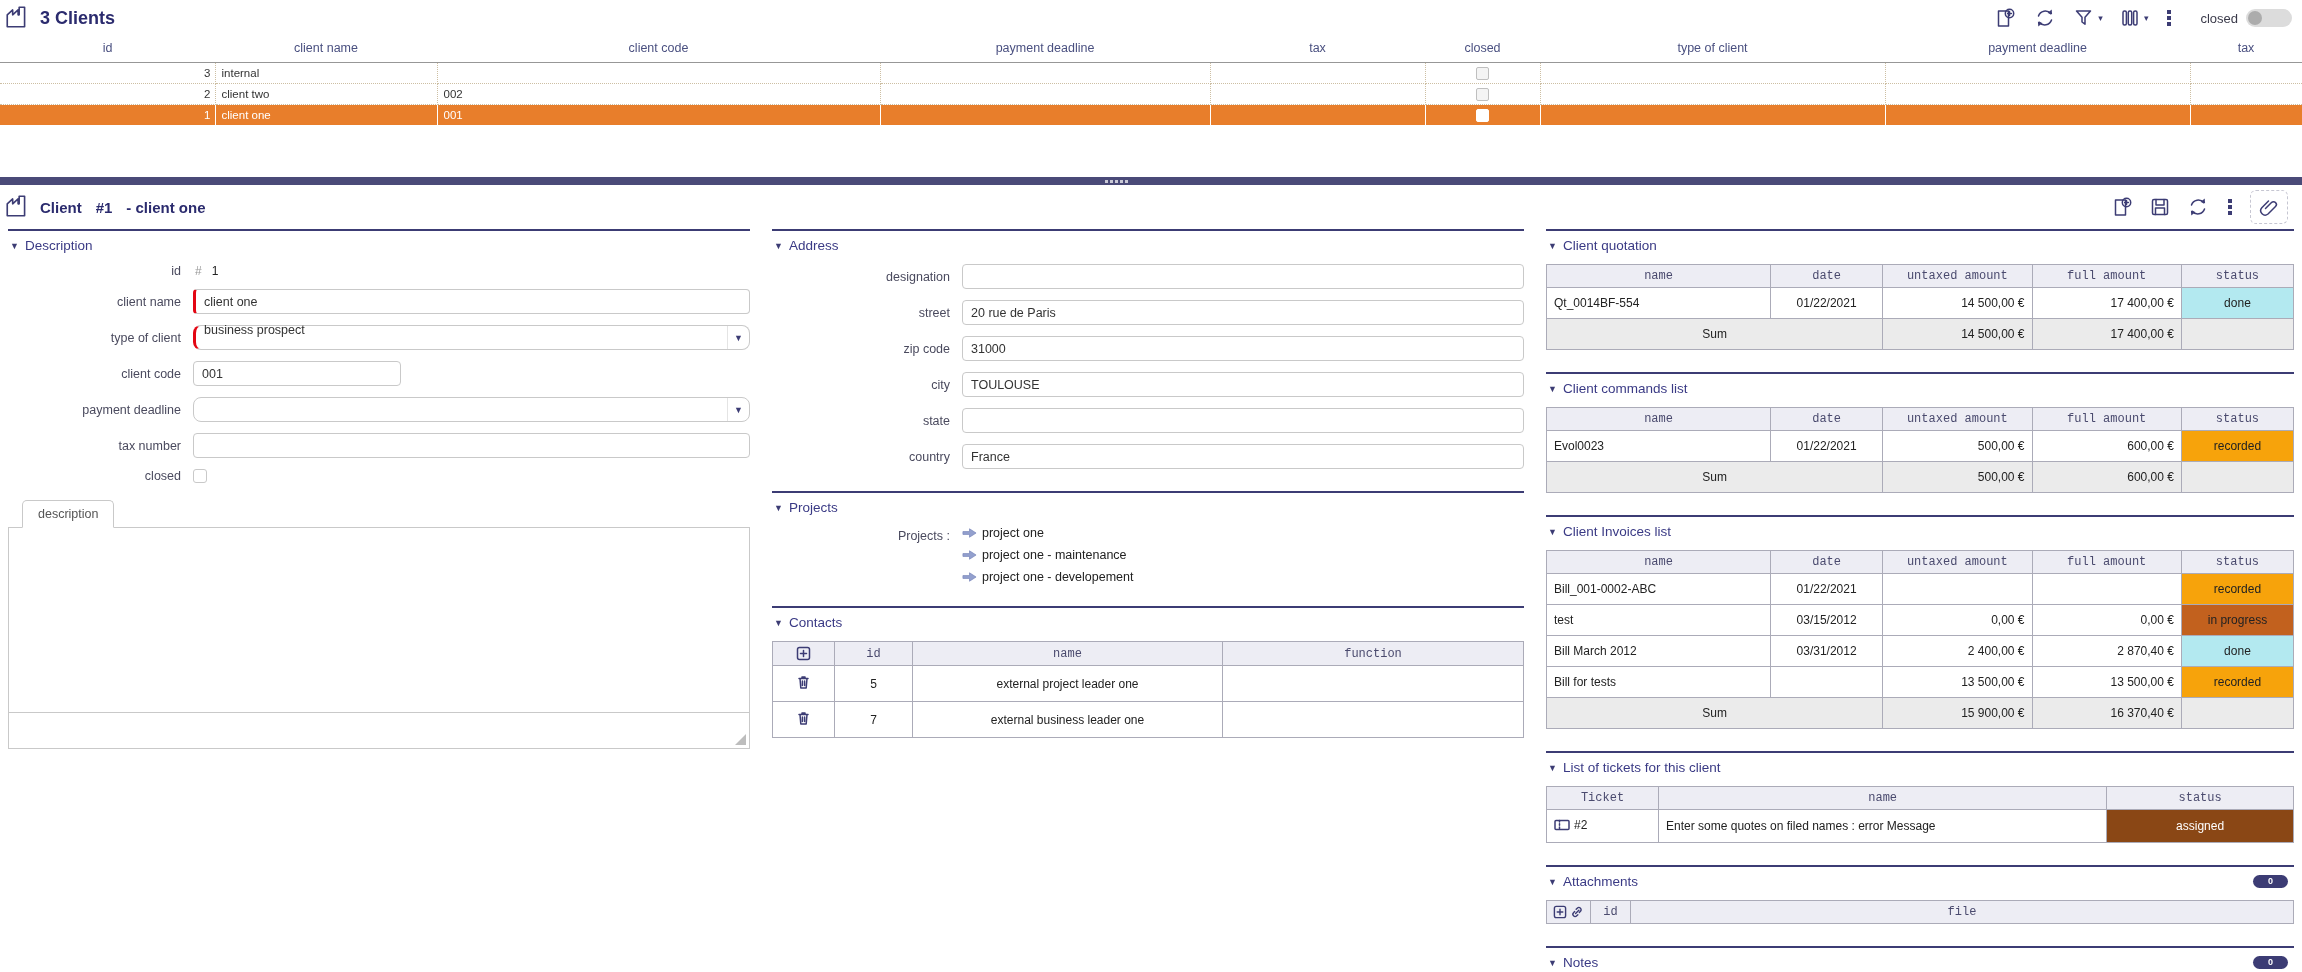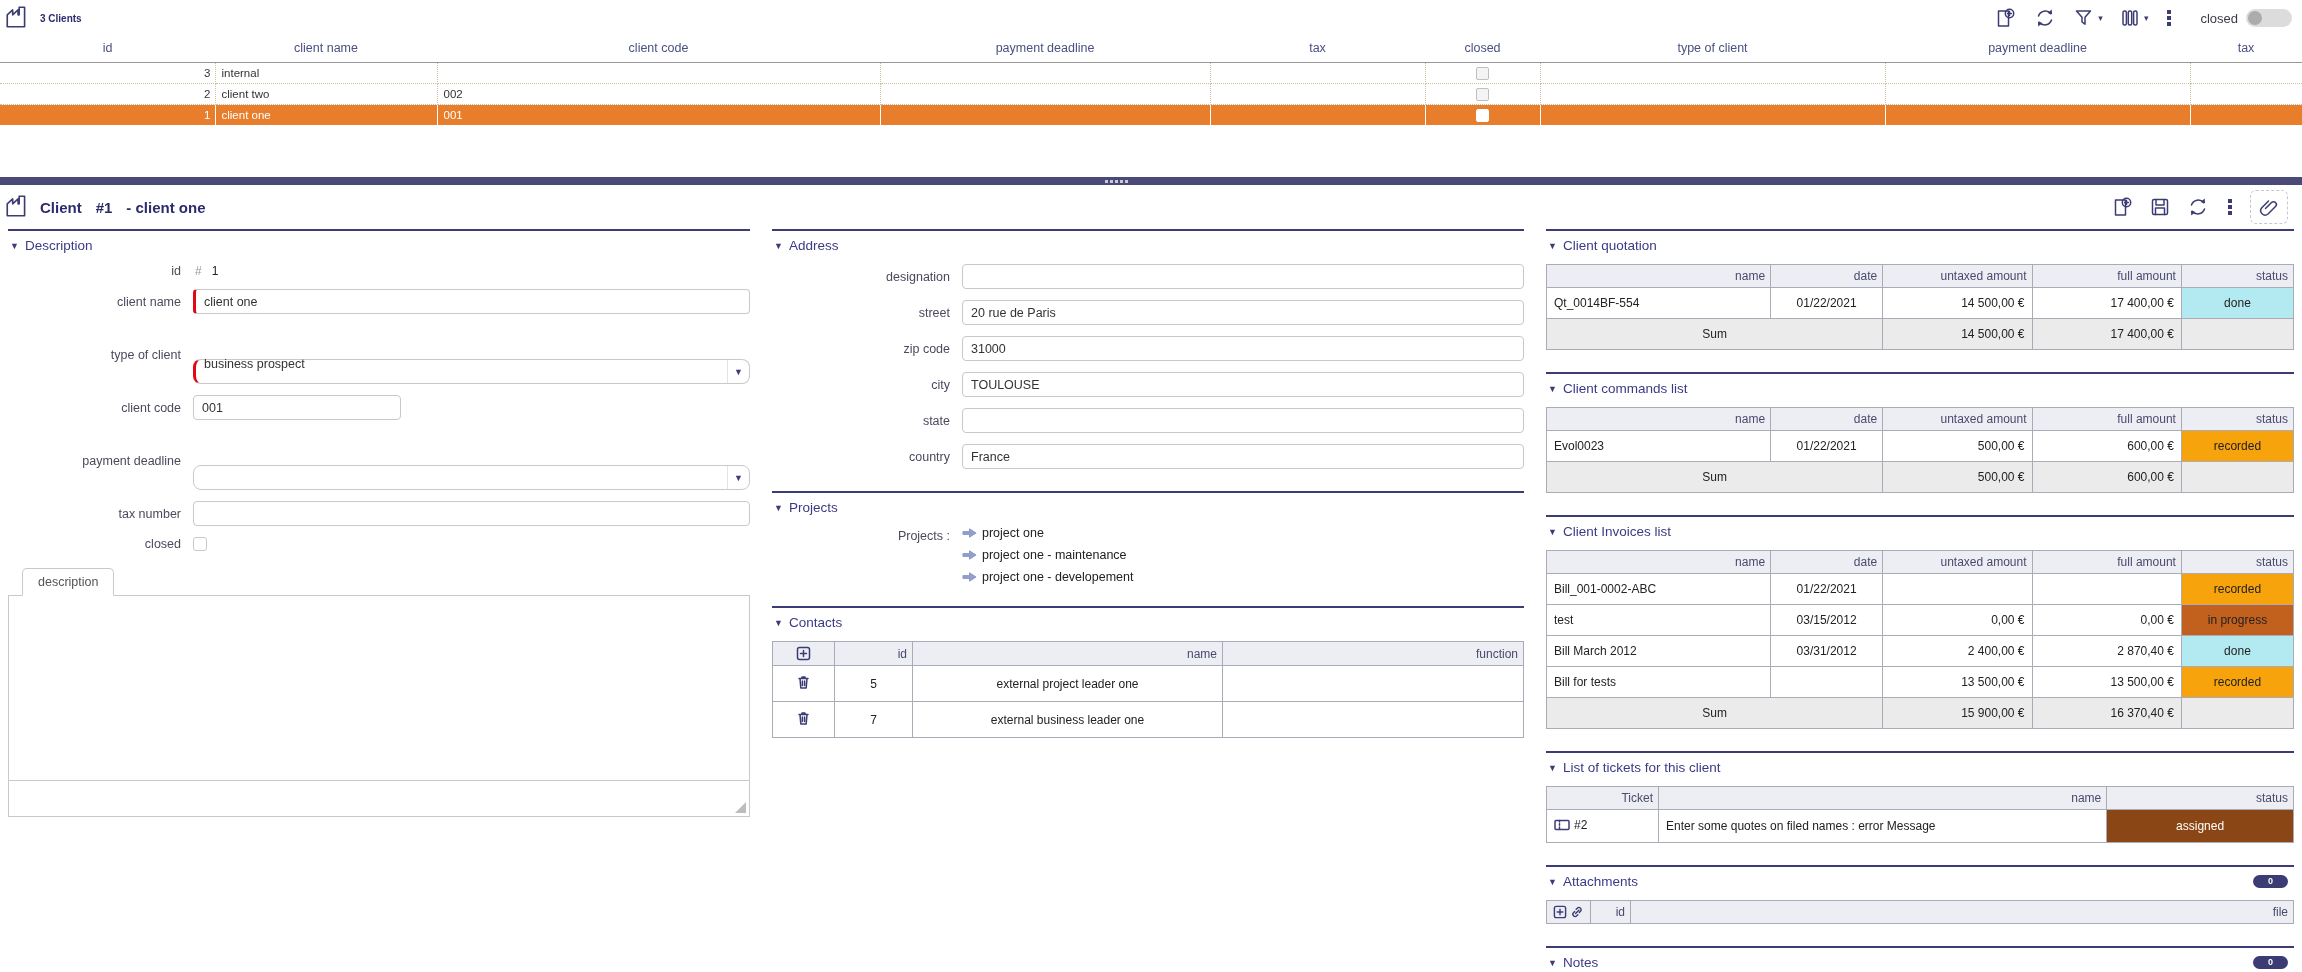--- a/index.html
+++ b/index.html
@@ -7,21 +7,21 @@
     font-family:"Liberation Sans", sans-serif; color:#222; font-size:12px; }
 
   
   .nv { stroke:#3C3C74; fill:none; stroke-width:1.5; stroke-linejoin:round; stroke-linecap:round; }
   .icon-btn { display:inline-flex; align-items:center; cursor:pointer; }
   .caret-sm { color:#3C3C74; font-size:9px; margin-left:3px; }
 
   
   .list-panel { height:177px; }
   .list-header { display:flex; align-items:center; height:32px; padding:4px 10px 0 4px; }
-  .app-title { color:#2B2B6E; font-weight:bold; font-size:10px; margin-left:10px; }
+  .app-title { color:#2B2B6E; font-weight:bold; font-size:18px; margin-left:10px; }
   .toolbar { margin-left:auto; display:flex; align-items:center; gap:16px; }
   .closed-filter { display:flex; align-items:center; gap:8px; margin-left:10px; }
   .closed-filter span { color:#3A3A4A; font-size:13px; }
   .toggle { width:46px; height:18px; background:#DCDCDC; border-radius:9px; position:relative; cursor:pointer; }
   .toggle .knob { position:absolute; left:2px; top:2px; width:14px; height:14px; border-radius:50%;
     background:#ACACAC; }
 
   table.clients { width:2302px; border-collapse:collapse; table-layout:fixed; margin-top:4px; }
   table.clients th { color:#4A5080; font-weight:normal; font-size:12.5px; padding:5px 4px 7px;
     border-bottom:1px solid #979797; text-align:center; }
@@ -59,21 +59,21 @@
     font-size:9px; font-weight:bold; border-radius:8px; padding:2px 15px; line-height:1; }
 
   .frow { display:flex; align-items:center; margin-bottom:11px; }
   .flabel { width:185px; flex:none; text-align:right; padding-right:12px; color:#4A4A5E; font-size:12.5px; }
   .fctl { flex:1; display:flex; align-items:center; }
   input.text { height:25px; border:1px solid #C9C9C9; border-radius:4px; padding:0 8px;
     font-family:"Liberation Sans",sans-serif; font-size:12.5px; color:#333; width:100%; outline:none; }
   input.text.required { border-left:3px solid #E30613; }
   .selectbox { position:relative; height:25px; border:1px solid #C9C9C9; border-radius:8px;
     width:100%; display:flex; align-items:center; padding:0 26px 16px 8px; font-size:12.5px; color:#333;
-    cursor:pointer; background:#fff;margin-top:34px; }
+    cursor:pointer; background:#fff; }
   .selectbox.required { border-left:3px solid #E30613; }
   .selectbox .dd { position:absolute; right:0; top:0; bottom:0; width:22px; display:flex;
     align-items:center; justify-content:center; border-left:1px solid #E4E4E4; color:#3C3C74; font-size:9px; }
   .hash { color:#999; margin:0 10px 0 2px; }
   .cb { width:14px; height:14px; border:1px solid #C9C9C9; border-radius:3px; background:#fff;
     display:inline-block; cursor:pointer; }
 
   
   .desc-wrap { margin-top:16px; }
   .tab { display:inline-block; border:1px solid #C9C9C9; border-bottom:1px solid #fff; border-radius:5px 5px 0 0;
@@ -86,21 +86,21 @@
     border-style:solid; border-width:0 0 11px 11px; border-color:transparent transparent #BDBDBD transparent; }
 
   
   .proj-row { display:flex; margin-bottom:10px; }
   .proj-items { display:flex; flex-direction:column; gap:8px; }
   .proj-item { display:flex; align-items:center; gap:5px; cursor:pointer; color:#222; font-size:12.5px; }
 
   
   table.dt { width:100%; border-collapse:collapse; table-layout:fixed; font-size:12px; }
   table.dt th { background:#EDEDF4; color:#4A4A6E; font-weight:normal; border:1px solid #ABABB8;
-    padding:4px 5px; text-align:right; }
+    padding:4px 5px; text-align:center;font-family:Liberation Mono, monospace; }
   table.dt td { border:1px solid #ABABB8; padding:8px 7px; background:#fff; overflow:hidden; white-space:nowrap; }
   table.dt td.l { text-align:left; } table.dt td.c { text-align:center; } table.dt td.r { text-align:right; }
   table.dt tr.sum td { background:#EBEBEB; }
   .st { text-align:center; }
   .st-done { background:#B3E9F0 !important; }
   .st-recorded { background:#F7A30B !important; }
   .st-inprogress { background:#C2611E !important; }
   .st-assigned { background:#8A4715 !important; color:#fff; }
   .sect { margin-bottom:22px; }
   .iconcell { display:flex; align-items:center; justify-content:center; gap:6px; }

